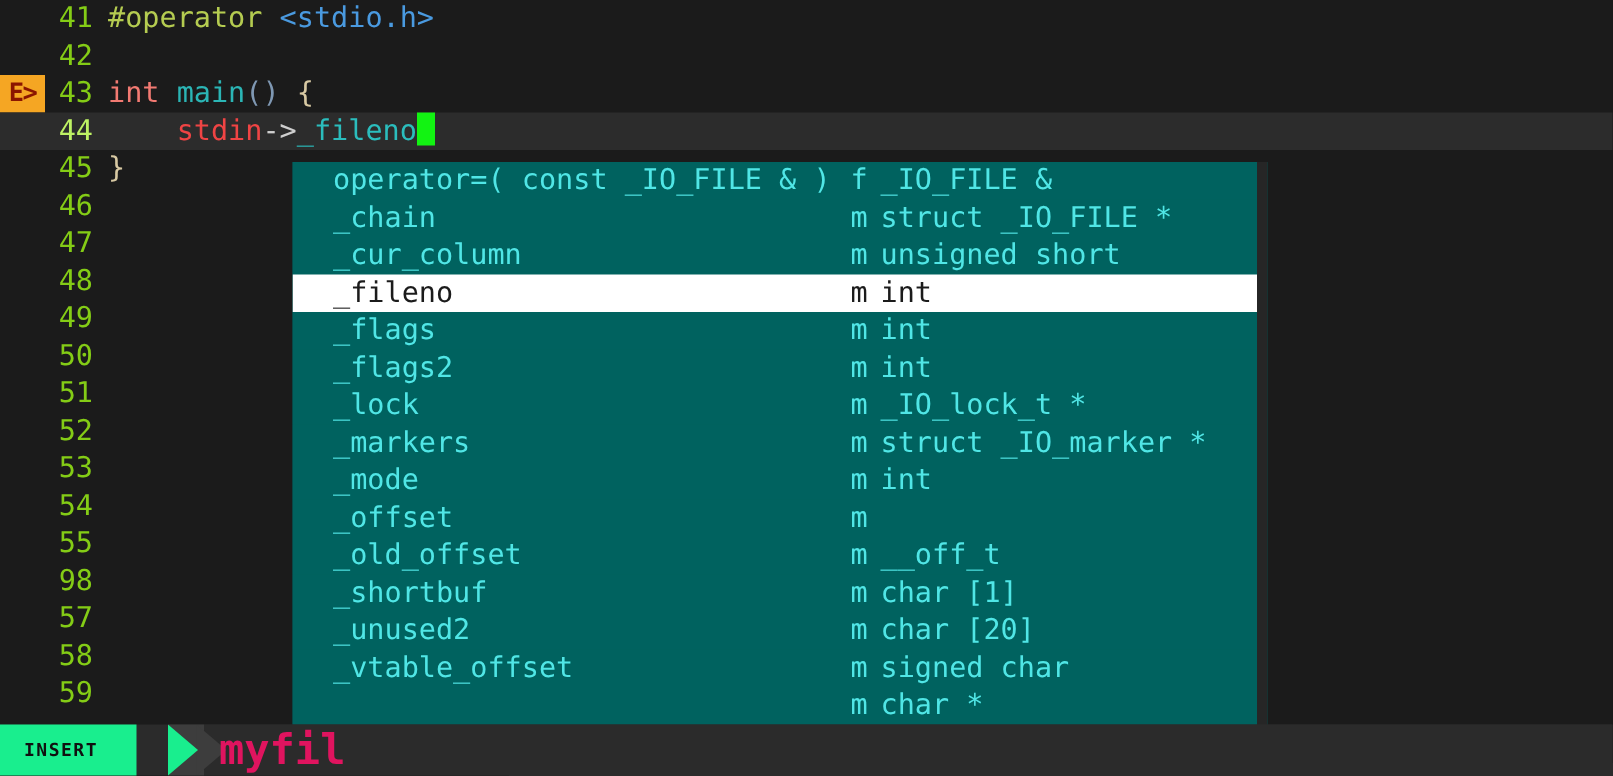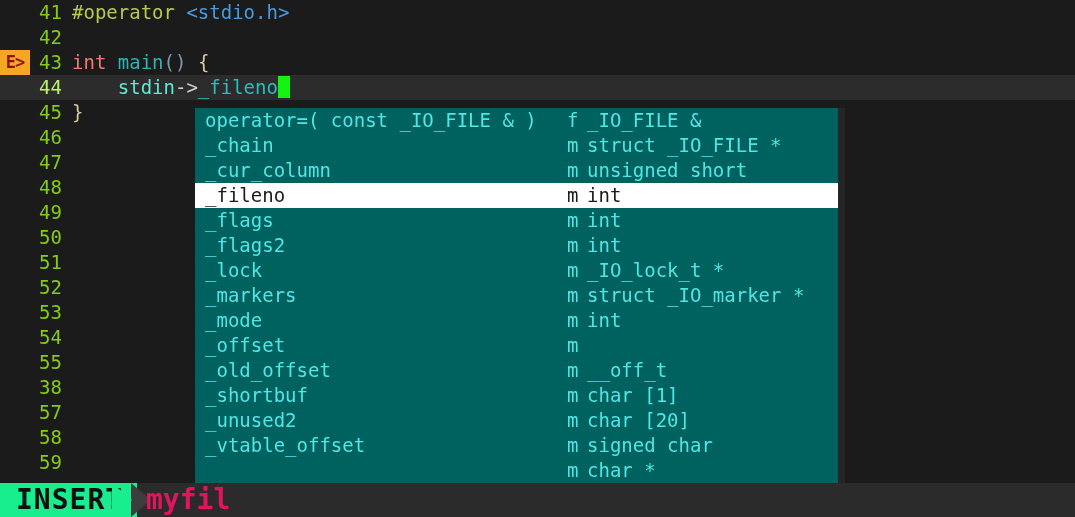--- a/index.html
+++ b/index.html
@@ -72,21 +72,21 @@
     white-space: pre;
   }
 
   
   .tk-preproc   { color: #b5cc51; }
   .tk-include   { color: #4a9ae0; }
   .tk-type      { color: #f27a72; }
   .tk-func      { color: #2bb5b5; }
   .tk-paren     { color: #7f98b3; }
   .tk-brace     { color: #d8c9a3; }
-  .tk-var       { color: #5eead4; margin-top: 39px; }
+  .tk-var       { color: #ef4444; margin-top: 39px; }
   .tk-op        { color: #cfcfcf; }
   .tk-member    { color: #2bbdbd; }
 
   .cursor-block {
     display: inline-block;
     width: 12px;
     height: 22px;
     vertical-align: -4px;
     background: #12f312;
   }
@@ -115,21 +115,21 @@
     white-space: pre;
     color: #50e6e6;
     background: #00625f;
   }
   .pop-row.sel {
     background: #ffffff;
     color: #1b1b1b;
   }
   .pop-word {
     position: absolute;
-    left: 10px;
+    left: 27px;
     top: 0;
   }
   .pop-kind {
     position: absolute;
     left: 372px;
     top: 0;
   }
   .pop-type {
     position: absolute;
     left: 392px;
@@ -159,24 +159,24 @@
     width: 1075px;
     height: 34px;
     background: #2b2b2b;
     z-index: 30;
   }
   .status-mode {
     position: absolute;
     left: 0; top: 0;
     height: 34px;
     line-height: 34px;
-    padding: 0 14px 0 16px;
+    padding: 0 26px 0 16px;
     background: #19ee8e;
     color: #101010;
-    font-size: 28px;
+    font-size: 12px;
     font-weight: bold;
     letter-spacing: 1px;
   }
   .status-arrow {
     position: absolute;
     top: 0;
     height: 34px;
     width: 20px;
     overflow: hidden;
   }
@@ -246,21 +246,21 @@
         <div class="code-line"><div class="linenr">46</div><div class="linetext"></div></div>
         <div class="code-line"><div class="linenr">47</div><div class="linetext"></div></div>
         <div class="code-line"><div class="linenr">48</div><div class="linetext"></div></div>
         <div class="code-line"><div class="linenr">49</div><div class="linetext"></div></div>
         <div class="code-line"><div class="linenr">50</div><div class="linetext"></div></div>
         <div class="code-line"><div class="linenr">51</div><div class="linetext"></div></div>
         <div class="code-line"><div class="linenr">52</div><div class="linetext"></div></div>
         <div class="code-line"><div class="linenr">53</div><div class="linetext"></div></div>
         <div class="code-line"><div class="linenr">54</div><div class="linetext"></div></div>
         <div class="code-line"><div class="linenr">55</div><div class="linetext"></div></div>
-        <div class="code-line"><div class="linenr">38</div><div class="linetext"></div></div>
+        <div class="code-line"><div class="linenr">98</div><div class="linetext"></div></div>
         <div class="code-line"><div class="linenr">57</div><div class="linetext"></div></div>
         <div class="code-line"><div class="linenr">58</div><div class="linetext"></div></div>
         <div class="code-line"><div class="linenr">59</div><div class="linetext"></div></div>
       </div>
   </div>
 
   <div class="popup">
     <div class="popup-list" id="popup-list">
         <div class="pop-row"><span class="pop-word">operator=( const _IO_FILE &amp; )</span><span class="pop-kind">f</span><span class="pop-type">_IO_FILE &amp;</span></div>
         <div class="pop-row"><span class="pop-word">_chain</span><span class="pop-kind">m</span><span class="pop-type">struct _IO_FILE *</span></div>

